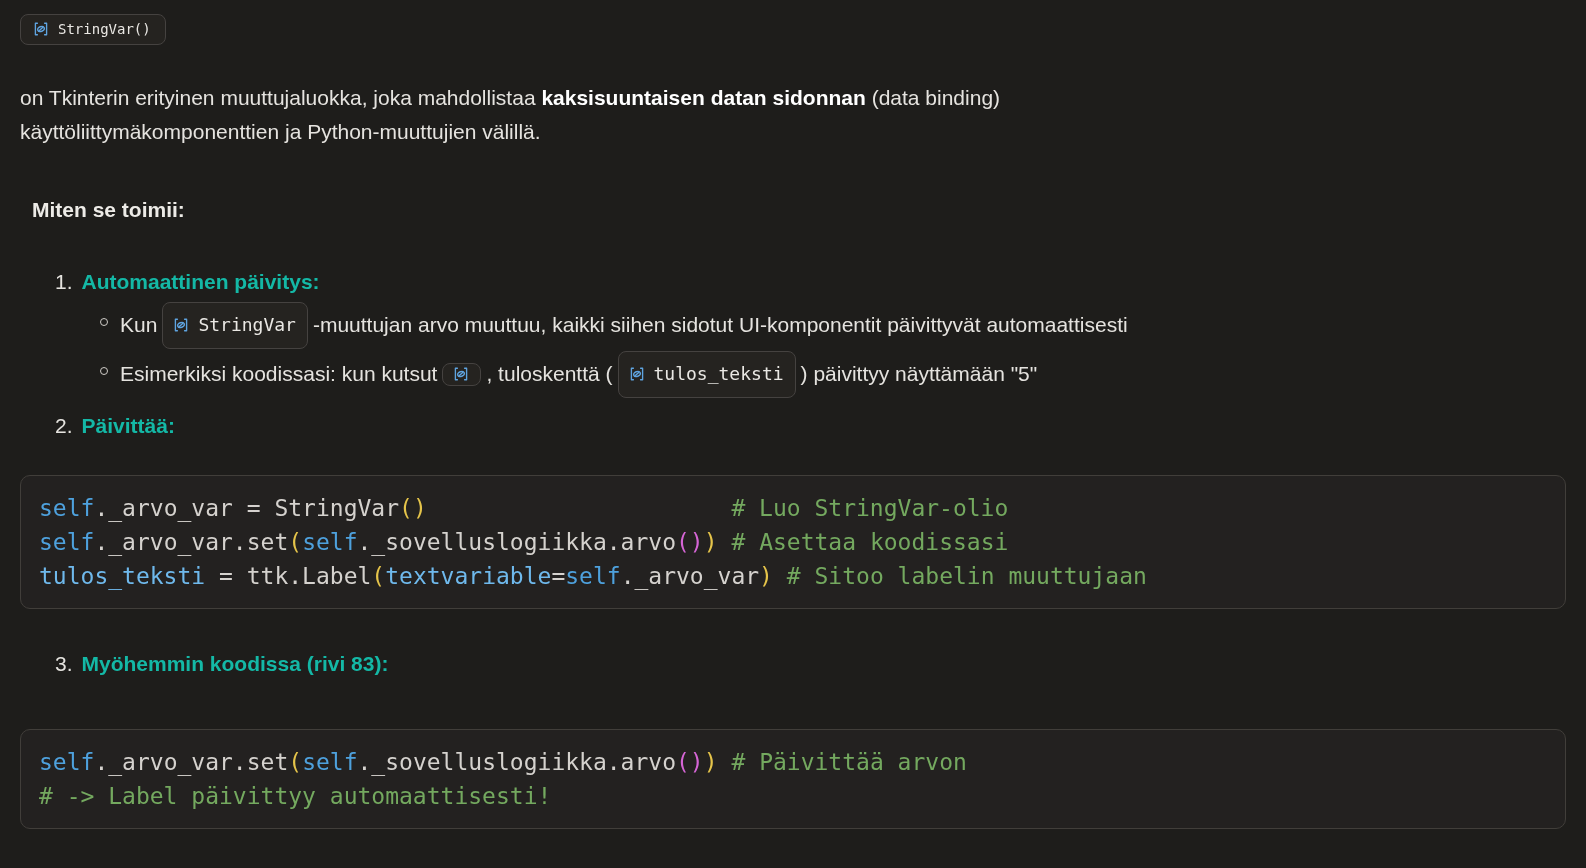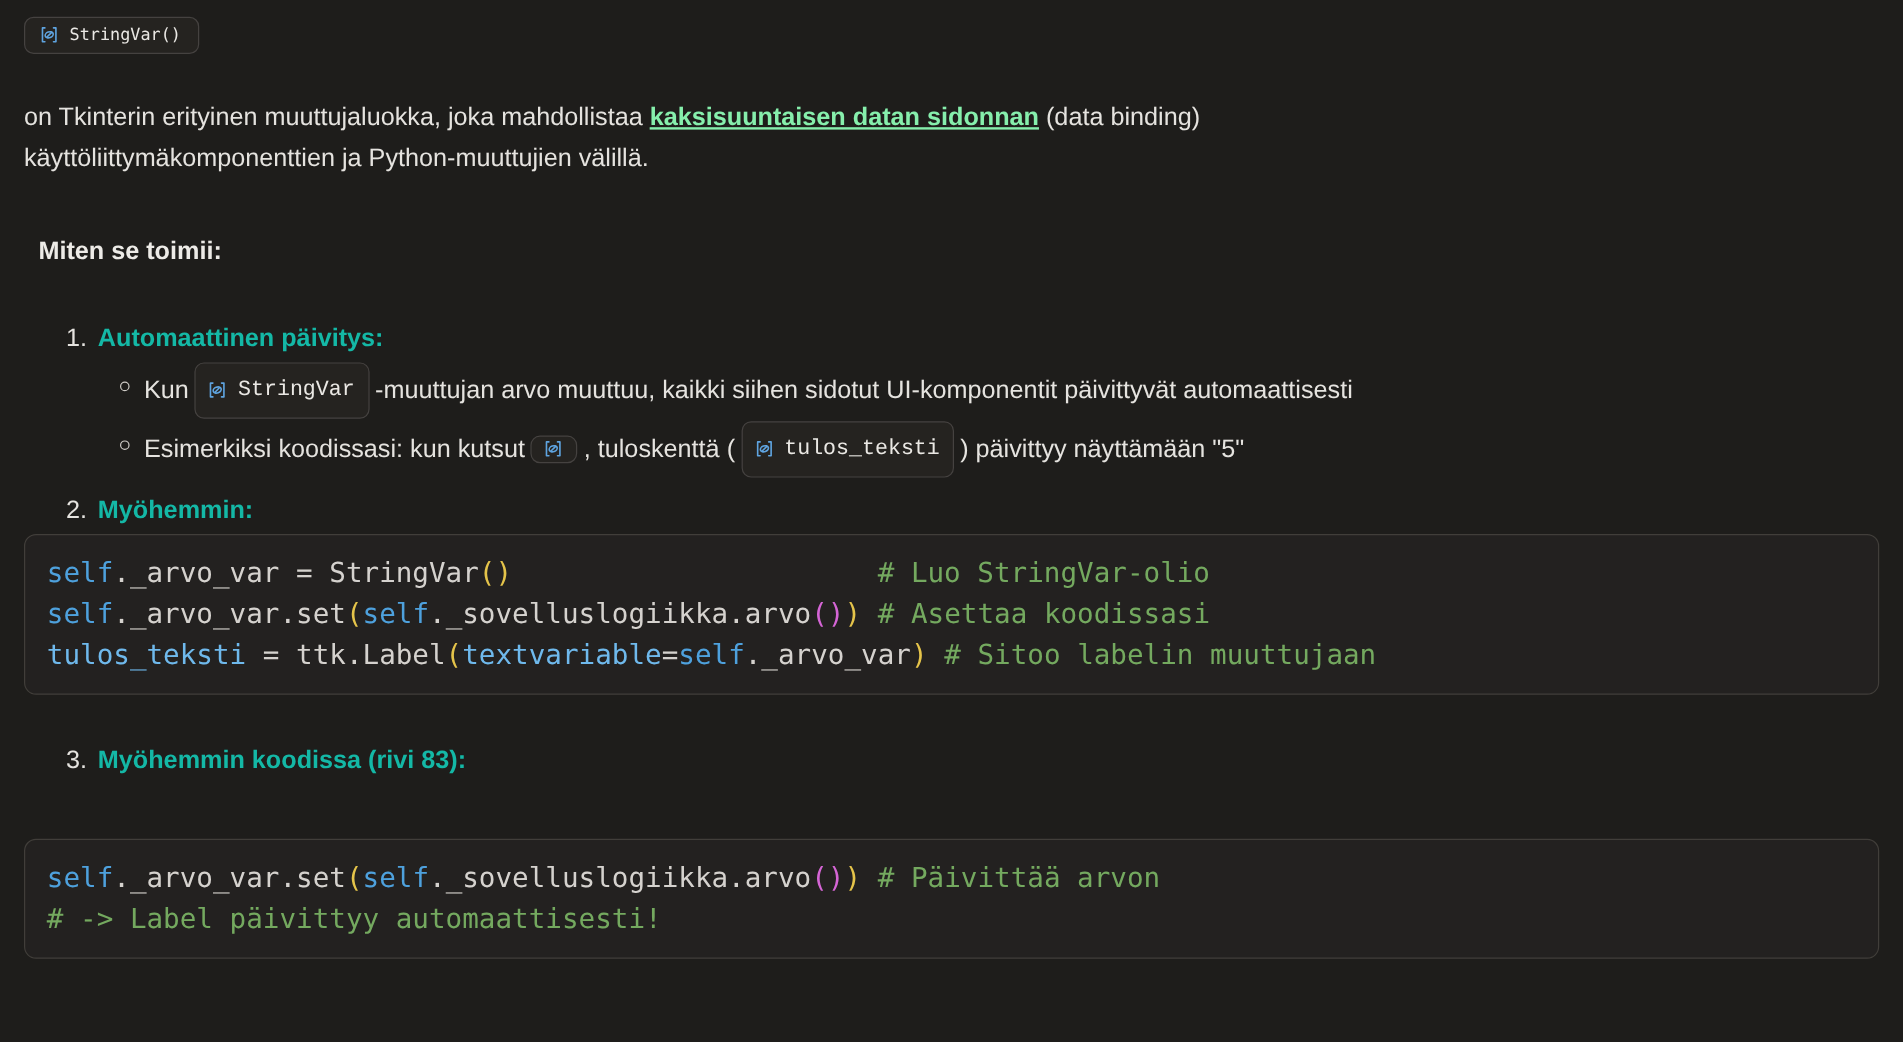--- a/index.html
+++ b/index.html
@@ -18,45 +18,46 @@
     display: inline-flex; align-items: center; gap: 9px;
     background: var(--chip_bg, #252320);
     border: 1px solid var(--chip_border, #454240);
     border-radius: 8px;
     font-family: "DejaVu Sans Mono", monospace;
     color: #eae8e4;
     cursor: pointer;
     vertical-align: middle;
   }
   .chip-top { padding: 6px 14px 7px 12px; font-size: 14px; }
-  .chip-inline { padding: 2px 11px 3px 10px; font-size: 18px; margin: 0 5px; position: relative; top: -1px; font-family: Liberation Mono, monospace; }
+  .chip-inline { padding: 2px 11px 3px 10px; font-size: 18px; margin: 0 5px; position: relative; top: -1px; }
   .chip svg { width: 16px; height: 16px; flex: none; }
 
   .intro { margin: 36px 0 0 0; line-height: 34px; }
-  .intro b, .bold { font-weight: bold; color: #86efac; text-decoration: underline; }
+  .intro b, .bold { font-weight: bold; color: #ffffff; }
 
   .section-heading { margin: 44px 0 0 12px; font-weight: bold; color: #edebe7; line-height: 34px; }
 
   .olist-item { margin: 36px 0 0 35px; line-height: 38px; }
   .olist-item .num { margin-right: 9px; }
   .olist-item .title { font-weight: bold; color: #14b8a6; }
   .olist-item.tight { margin-top: 8px; }
 
   .bullet { margin: 2px 0 0 80px; display: flex; align-items: flex-start; line-height: 40px; }
   .bullet .marker {
     flex: none; width: 8px; height: 8px; border: 1.5px solid #cfccc7;
     border-radius: 50%; margin: 15px 12px 0 0;
   }
   .bullet .btext { flex: 1 1 auto; }
 
   .code-block {
     border: 1px solid var(--code_border, #413e3a);
     background: var(--code_bg, #232120);
     border-radius: 10px;
     padding: 15px 18px;
+    margin-top: 30px;
   }
   .code-block-2 { margin-top: 46px; }
   .code-line {
     font-family: "DejaVu Sans Mono", monospace;
     font-size: 23px; line-height: 34px; white-space: pre;
   }
   .tok-kw  { color: var(--syntax_self, #4ea1dd); }
   .tok-fg  { color: var(--syntax_plain, #d5d2ce); }
   .tok-p1  { color: var(--syntax_paren1, #e5c44a); }
   .tok-p2  { color: var(--syntax_paren2, #d565d5); }
@@ -128,21 +129,21 @@
     <ellipse cx="10" cy="10" rx="4.3" ry="3.0" transform="rotate(-20 10 10)"></ellipse>
     <path d="M7.7 12.3 L12.3 7.7"></path>
   </svg>
         </span>
         <span>tulos_teksti</span>
       </span><span>) päivittyy näyttämään "5"</span><br>
   </span>
 </div>
 
 <div class="olist-item tight">
-  <span class="num">2.</span><span class="title">Myöhemmin:</span>
+  <span class="num">2.</span><span class="title">Päivittää:</span>
 </div>
 
 <div class="code-block">
     <div class="code-line"><span class="tok-kw">self</span><span class="tok-fg">._arvo_var = StringVar</span><span class="tok-p1">()</span><span class="tok-fg">                      </span><span class="tok-cm"># Luo StringVar-olio</span></div>
     <div class="code-line"><span class="tok-kw">self</span><span class="tok-fg">._arvo_var.set</span><span class="tok-p1">(</span><span class="tok-kw">self</span><span class="tok-fg">._sovelluslogiikka.arvo</span><span class="tok-p2">()</span><span class="tok-p1">)</span><span class="tok-fg"> </span><span class="tok-cm"># Asettaa koodissasi</span></div>
     <div class="code-line"><span class="tok-var">tulos_teksti</span><span class="tok-fg"> = ttk.Label</span><span class="tok-p1">(</span><span class="tok-var">textvariable</span><span class="tok-fg">=</span><span class="tok-kw">self</span><span class="tok-fg">._arvo_var</span><span class="tok-p1">)</span><span class="tok-fg"> </span><span class="tok-cm"># Sitoo labelin muuttujaan</span></div>
   </div>
 
 <div class="olist-item">
   <span class="num">3.</span><span class="title">Myöhemmin koodissa (rivi 83):</span>

